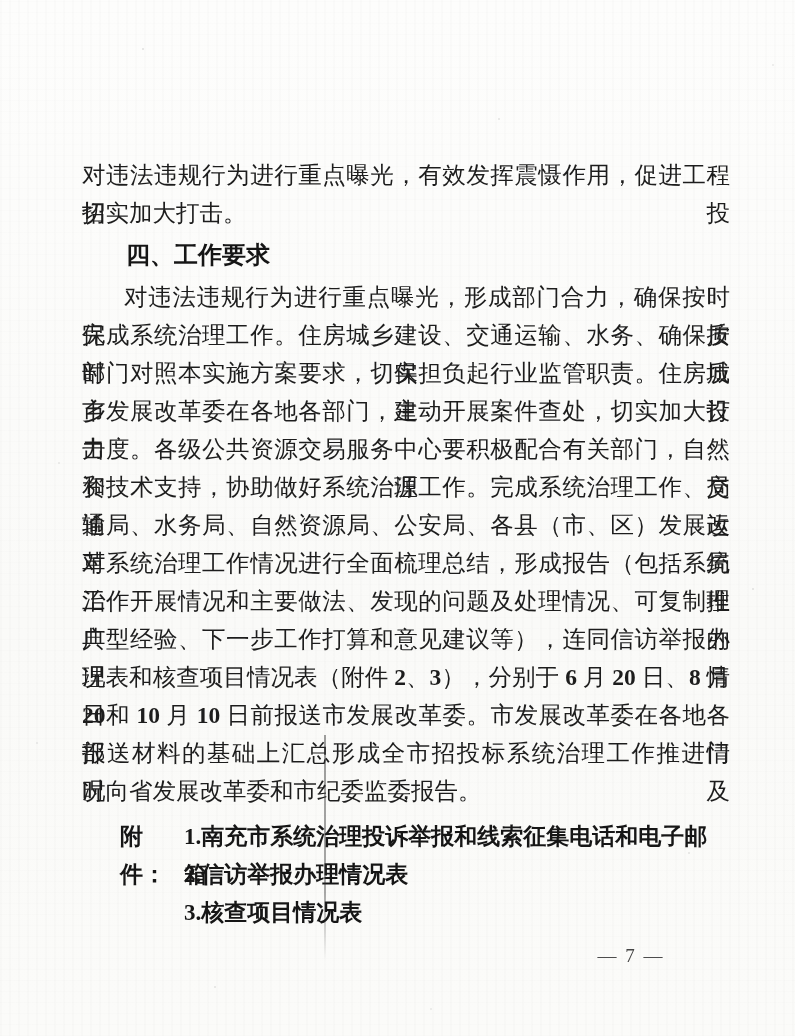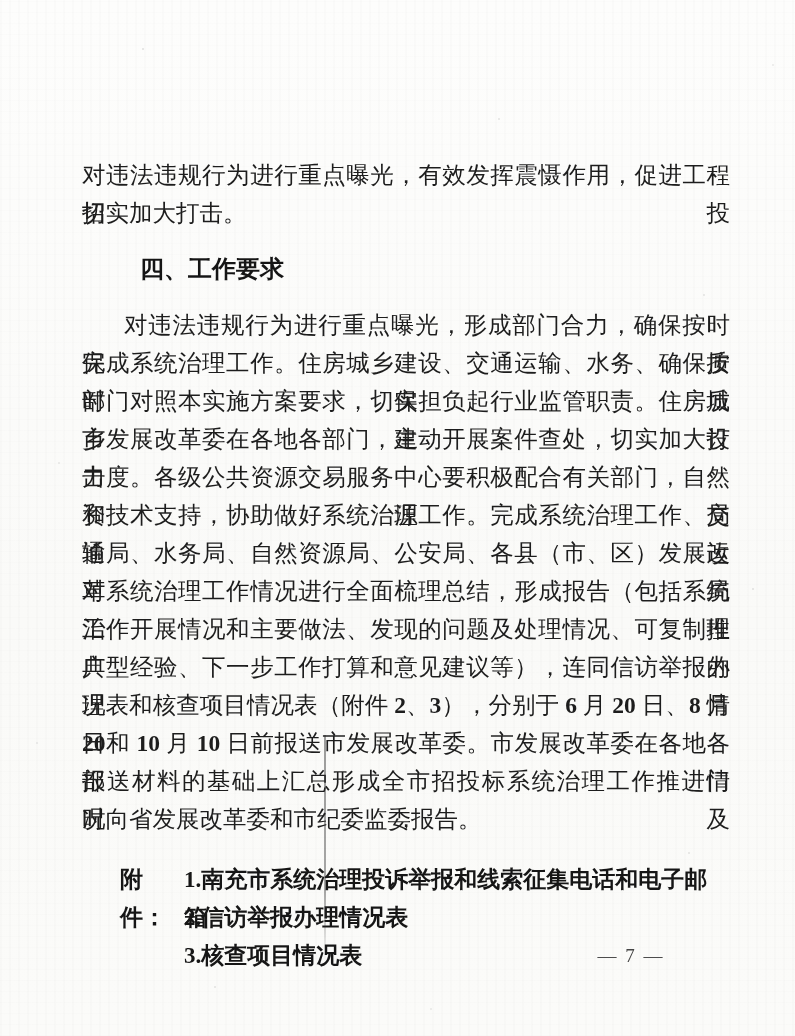--- a/index.html
+++ b/index.html
@@ -38,31 +38,31 @@
   .fill {
     white-space: normal;
     text-align: justify;
     text-align-last: justify;
     text-justify: inter-character;
   }
   .indent {
     text-indent: 42px;
   }
   .heading {
-    margin: 18px;
+    margin: 4px;
     height: 38px;
     line-height: 38px;
     padding-left: 40px;
     font-family: Liberation Sans, sans-serif;
     font-weight: 700;
     font-size: 24px;
     color: #151515;
   }
   .attachments {
-    margin-top: 23px;
+    margin-top: 8px;
     margin-left: 38px;
     font-weight: 600;
     color: #161616;
   }
   .att-row {
     display: flex;
     height: 38px;
     line-height: 38px;
     font-size: 23px;
   }

